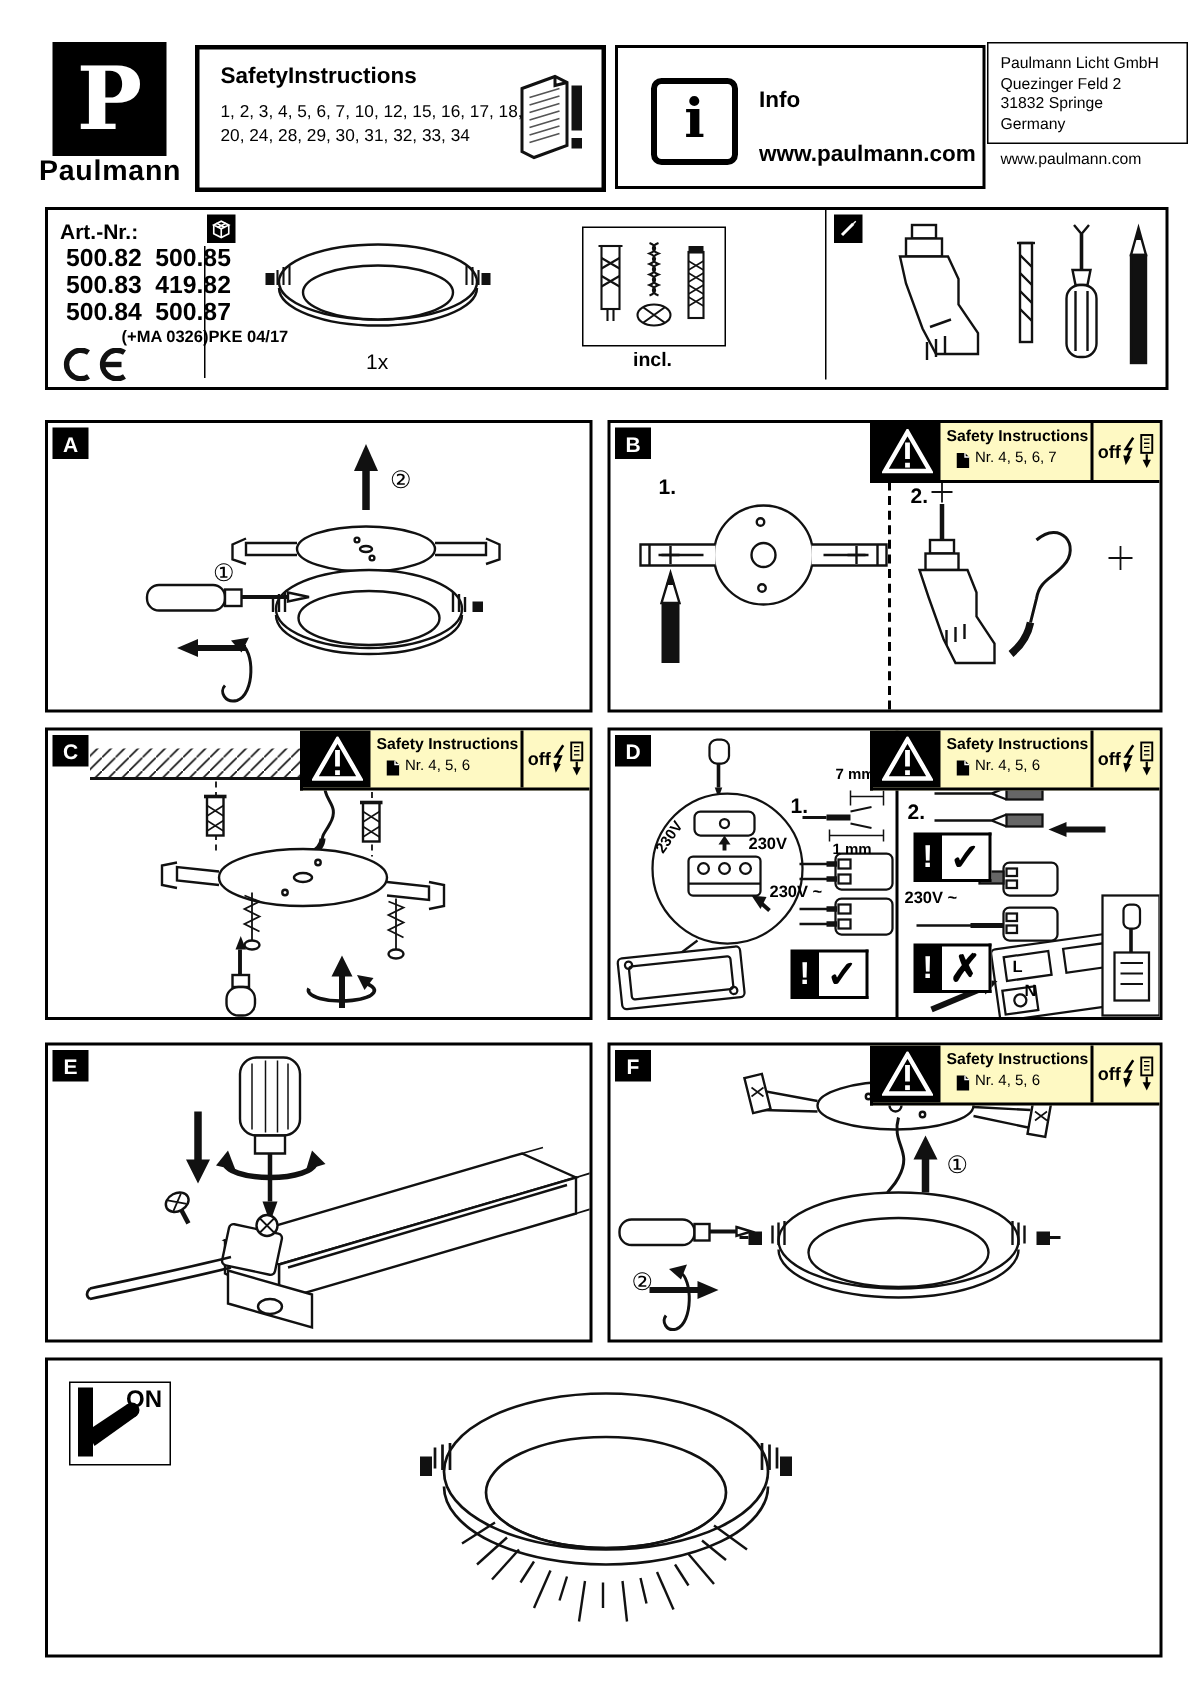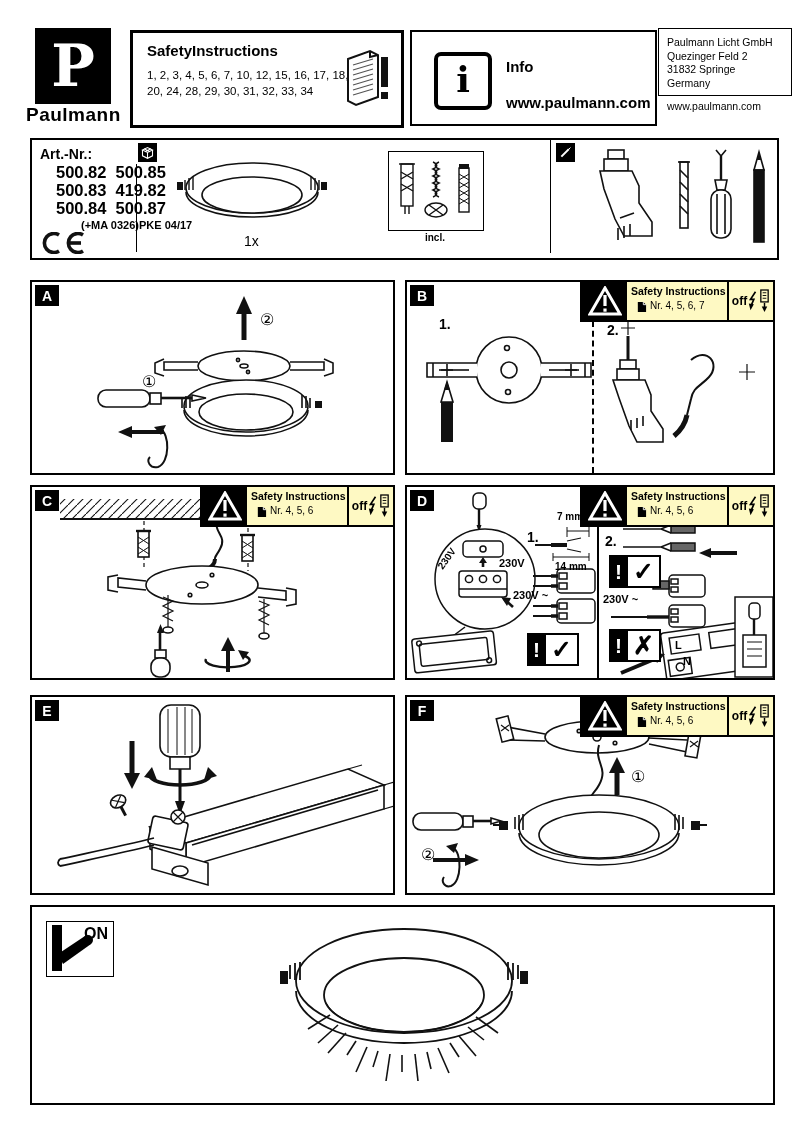--- a/index.html
+++ b/index.html
@@ -20,25 +20,25 @@
   .i-letter{font-family:"DejaVu Serif",serif;font-weight:700;font-size:36px;line-height:1;margin-top:-4px;}
   .info-title{left:94px;top:26px;font-weight:700;font-size:15px;}
   .info-url{left:94px;top:62px;font-weight:700;font-size:15px;}
   .addr-box{left:658px;top:28px;width:134px;height:68px;border:1.5px solid #000;padding:7px 8px;box-sizing:border-box;}
   .addr-line{font-size:10.5px;line-height:13.5px;}
   .addr-url{font-size:10.5px;margin-top:10px;}
   
   .prod-row{left:30px;top:138px;width:745px;height:118px;border:2.5px solid #000;}
   .vdiv{border-left:1.5px solid #000;width:0;}
   .art-label{left:8px;top:6px;font-weight:700;font-size:14px;}
-  .art-row{left:24px;display:flex;gap:9px;font-weight:700;font-size:16.5px;line-height:18px;}
+  .art-row{left:12px;display:flex;gap:9px;font-weight:700;font-size:16.5px;line-height:18px;}
   .batch{left:5px;top:79px;font-weight:700;font-size:11px;margin-left:44px;}
   .qty{font-size:14px;}
   .incl-box{border:1.5px solid #000;}
-  .incl-label{font-weight:700;font-size:10px;text-align:center;}
+  .incl-label{font-weight:700;font-size:13px;text-align:center;}
   .blk-icon{background:#000;display:flex;align-items:center;justify-content:center;}
   
   .panel{position:absolute;background:#fff;border:2px solid #000;box-sizing:border-box;}
   .plabel{position:absolute;top:3px;left:3px;width:24px;height:21px;background:#000;color:#fff;
           font-weight:700;font-size:14px;display:flex;align-items:center;justify-content:center;}
   .sheader{position:absolute;top:0;right:0;height:38px;display:flex;background:#fef9c3;
            border-left:2px solid #000;border-bottom:2px solid #000;}
   .sh-warn{width:45px;background:#000;display:flex;align-items:center;justify-content:center;}
   .sh-mid{width:93px;padding:3px 3px 0 4px;}
   .sh-title{font-size:10.5px;font-weight:700;white-space:nowrap;}
@@ -489,21 +489,21 @@
         <rect x="328" y="110" width="38" height="80" fill="#fff"></rect>
         <rect x="342" y="116" width="11" height="16" rx="4"></rect>
         <line x1="347" y1="132" x2="347" y2="148" stroke-width="2.4"></line>
         <rect x="336" y="148" width="23" height="32"></rect>
         <path d="M340 155 h15 M340 162 h15 M340 169 h15" stroke-width="1.2"></path>
       </g>
     </svg>
     <span class="step" style="left:120px;top:42px">1.</span>
     <span class="step" style="left:198px;top:46px">2.</span>
     <span class="mlabel" style="left:150px;top:24px;font-size:10px">7 mm</span>
-    <span class="mlabel" style="left:148px;top:74px;font-size:10px">14 mm</span>
+    <span class="mlabel" style="left:148px;top:74px;font-size:10px">1 mm</span>
     <span class="mlabel" style="left:28px;top:66px;transform:rotate(-55deg);font-size:10px">230V</span>
     <span class="mlabel" style="left:92px;top:70px">230V</span>
     <span class="mlabel" style="left:106px;top:102px">230V ~</span>
     <span class="mlabel" style="left:196px;top:106px">230V ~</span>
     <span class="mlabel" style="left:268px;top:152px">L</span>
     <span class="mlabel" style="left:276px;top:168px">N</span>
     <div class="okrow" style="left:120px;top:146px">
       <div class="ok-ex">!</div>
       <div class="ok-mk">✓</div>
     </div>

